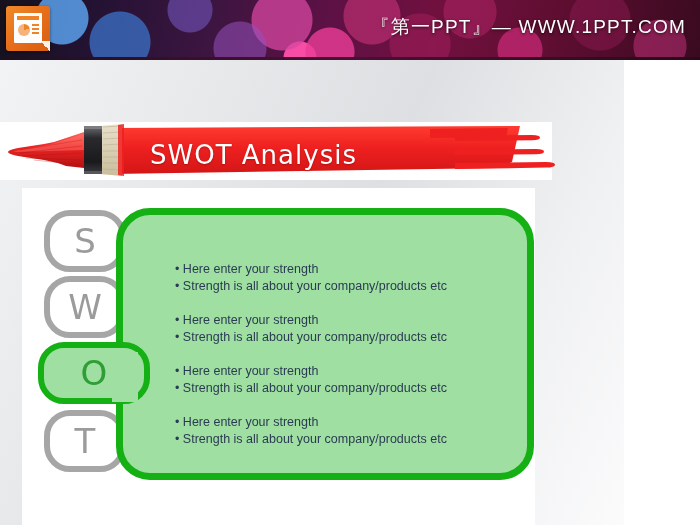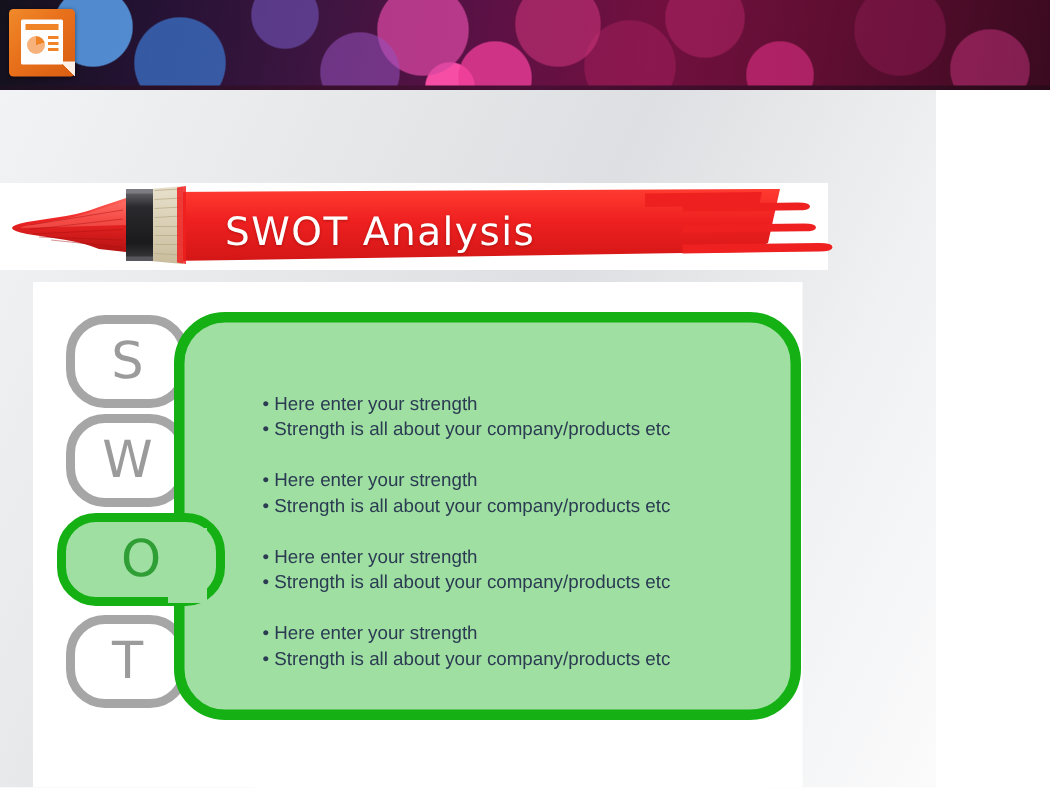--- a/index.html
+++ b/index.html
@@ -153,20 +153,21 @@
 <body>
 
 <div id="topbar">
   <div id="ppt-logo">
     <div class="page">
       <div class="pie"></div>
       <div class="lines"></div>
     </div>
     <div class="fold"></div>
   </div>
+  <div id="topbar-title">『第一PPT』— WWW.1PPT.COM</div>
 </div>
 
 <div id="slide">
 
   <div id="banner-plate"></div>
   <div id="content-plate"></div>
 
   <div id="brush-wrap">
     <svg width="560" height="60" viewBox="0 0 560 60">
       <defs>

